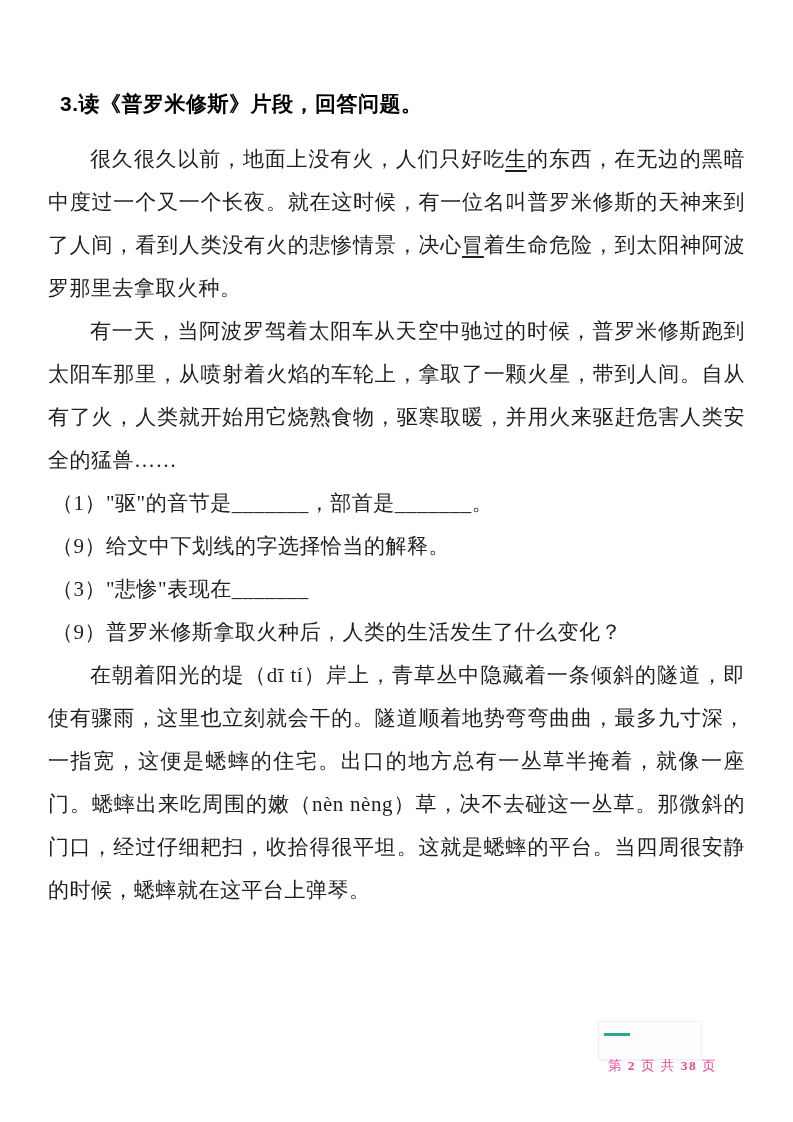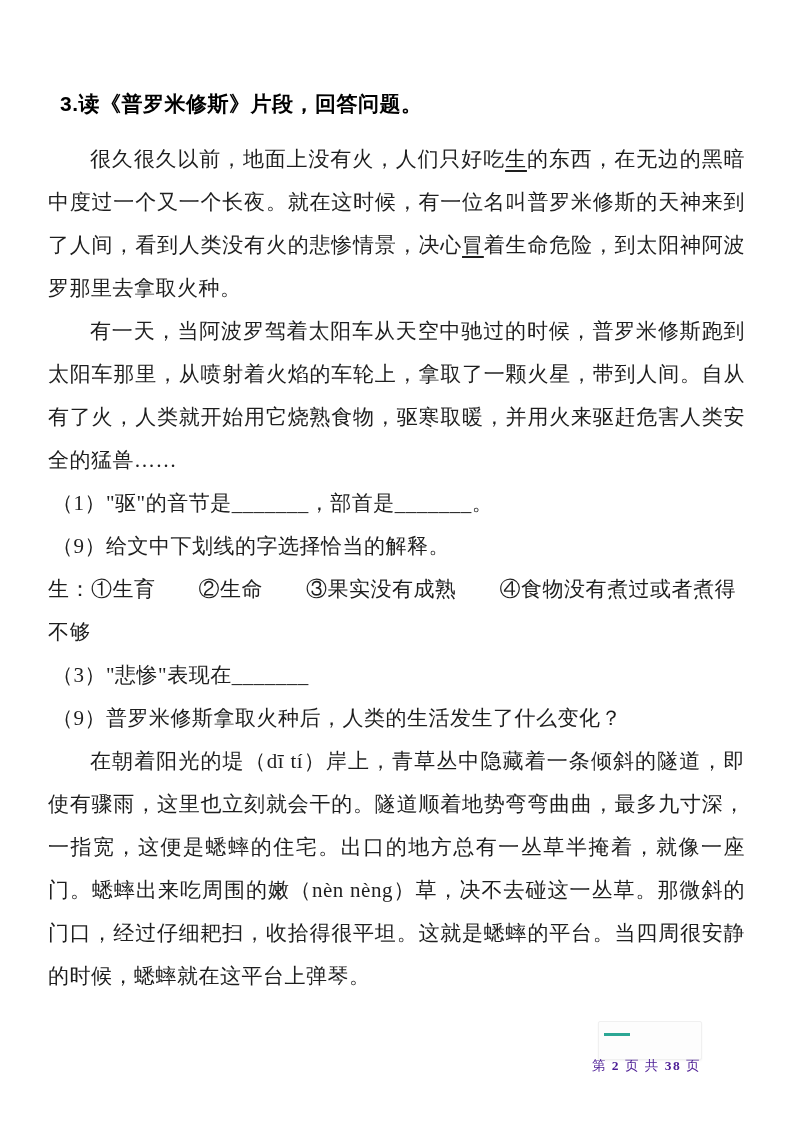--- a/index.html
+++ b/index.html
@@ -70,44 +70,43 @@
   .artifact-dash {
     position: absolute;
     left: 5px;
     top: 11px;
     width: 26px;
     height: 3px;
   }
   .page-footer {
     position: absolute;
     top: 1057px;
-    right: 92px;
+    right: 76px;
     font-size: 13.5px;
     letter-spacing: 1.5px;
-    color: #4c1d95;
+    color: #ec4899;
     white-space: nowrap;
   }
 </style>
 </head>
 <body>
 
 <div class="page">
   <div class="content">
 
     <h2 class="sec-heading">3.读《普罗米修斯》片段，回答问题。</h2>
 
     <p class="para indent"><span>很久很久以前，地面上没有火，人们只好吃</span><span class="u">生</span><span>的东西，在无边的黑暗中度过一个又一个长夜。就在这时候，有一位名叫普罗米修斯的天神来到了人间，看到人类没有火的悲惨情景，决心</span><span class="u">冒</span><span>着生命危险，到太阳神阿波罗那里去拿取火种。</span></p>
 
     <p class="para indent"><span>有一天，当阿波罗驾着太阳车从天空中驰过的时候，普罗米修斯跑到太阳车那里，从喷射着火焰的车轮上，拿取了一颗火星，带到人间。自从有了火，人类就开始用它烧熟食物，驱寒取暖，并用火来驱赶危害人类安全的猛兽……</span></p>
 
     <p class="para qline">（1）"驱"的音节是_______，部首是_______。</p>
 
     <p class="para qline">（9）给文中下划线的字选择恰当的解释。</p>
 
-    <p class="para optline">生：①生育　　②生命　　③果实没有成熟　　④食物没有煮过或者煮得不够</p>
 
 
     <p class="para qline">（3）"悲惨"表现在_______</p>
 
     <p class="para qline">（9）普罗米修斯拿取火种后，人类的生活发生了什么变化？</p>
 
 
 
     <p class="para indent"><span>在朝着阳光的堤（dī tí）岸上，青草丛中隐藏着一条倾斜的隧道，即使有骤雨，这里也立刻就会干的。隧道顺着地势弯弯曲曲，最多九寸深，一指宽，这便是蟋蟀的住宅。出口的地方总有一丛草半掩着，就像一座门。蟋蟀出来吃周围的嫩（nèn nèng）草，决不去碰这一丛草。那微斜的门口，经过仔细耙扫，收拾得很平坦。这就是蟋蟀的平台。当四周很安静的时候，蟋蟀就在这平台上弹琴。</span></p>
 

